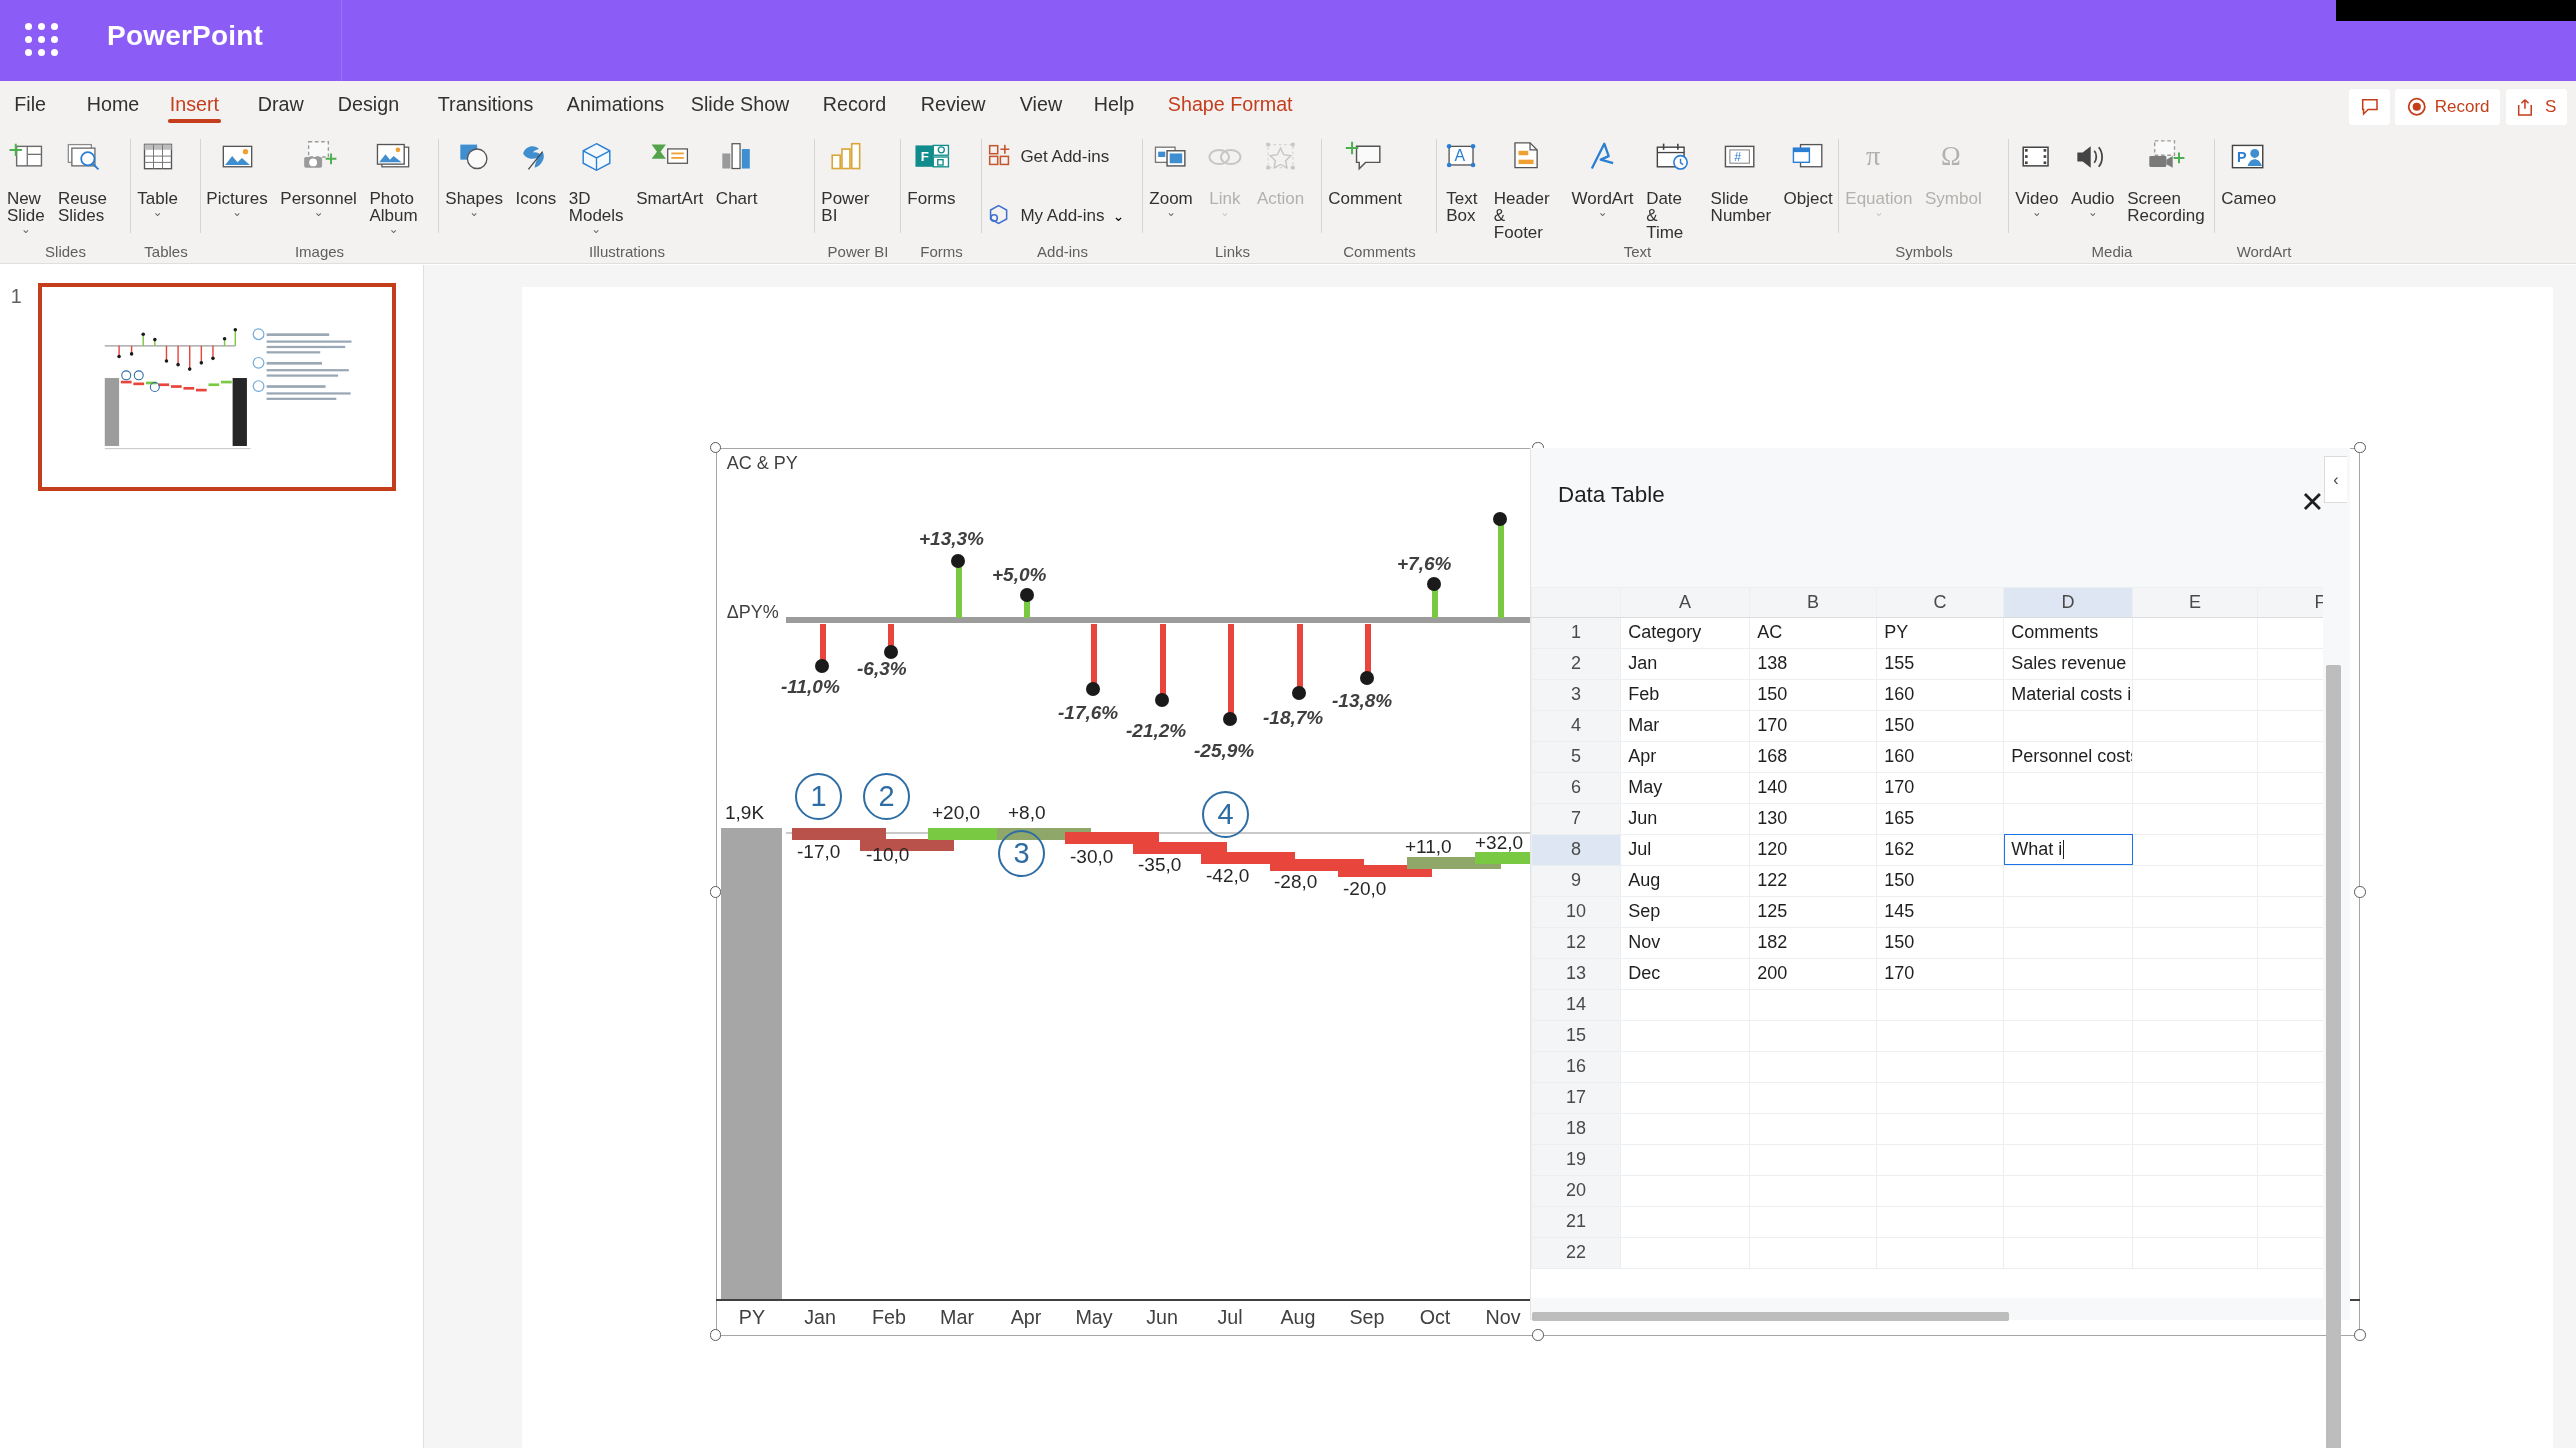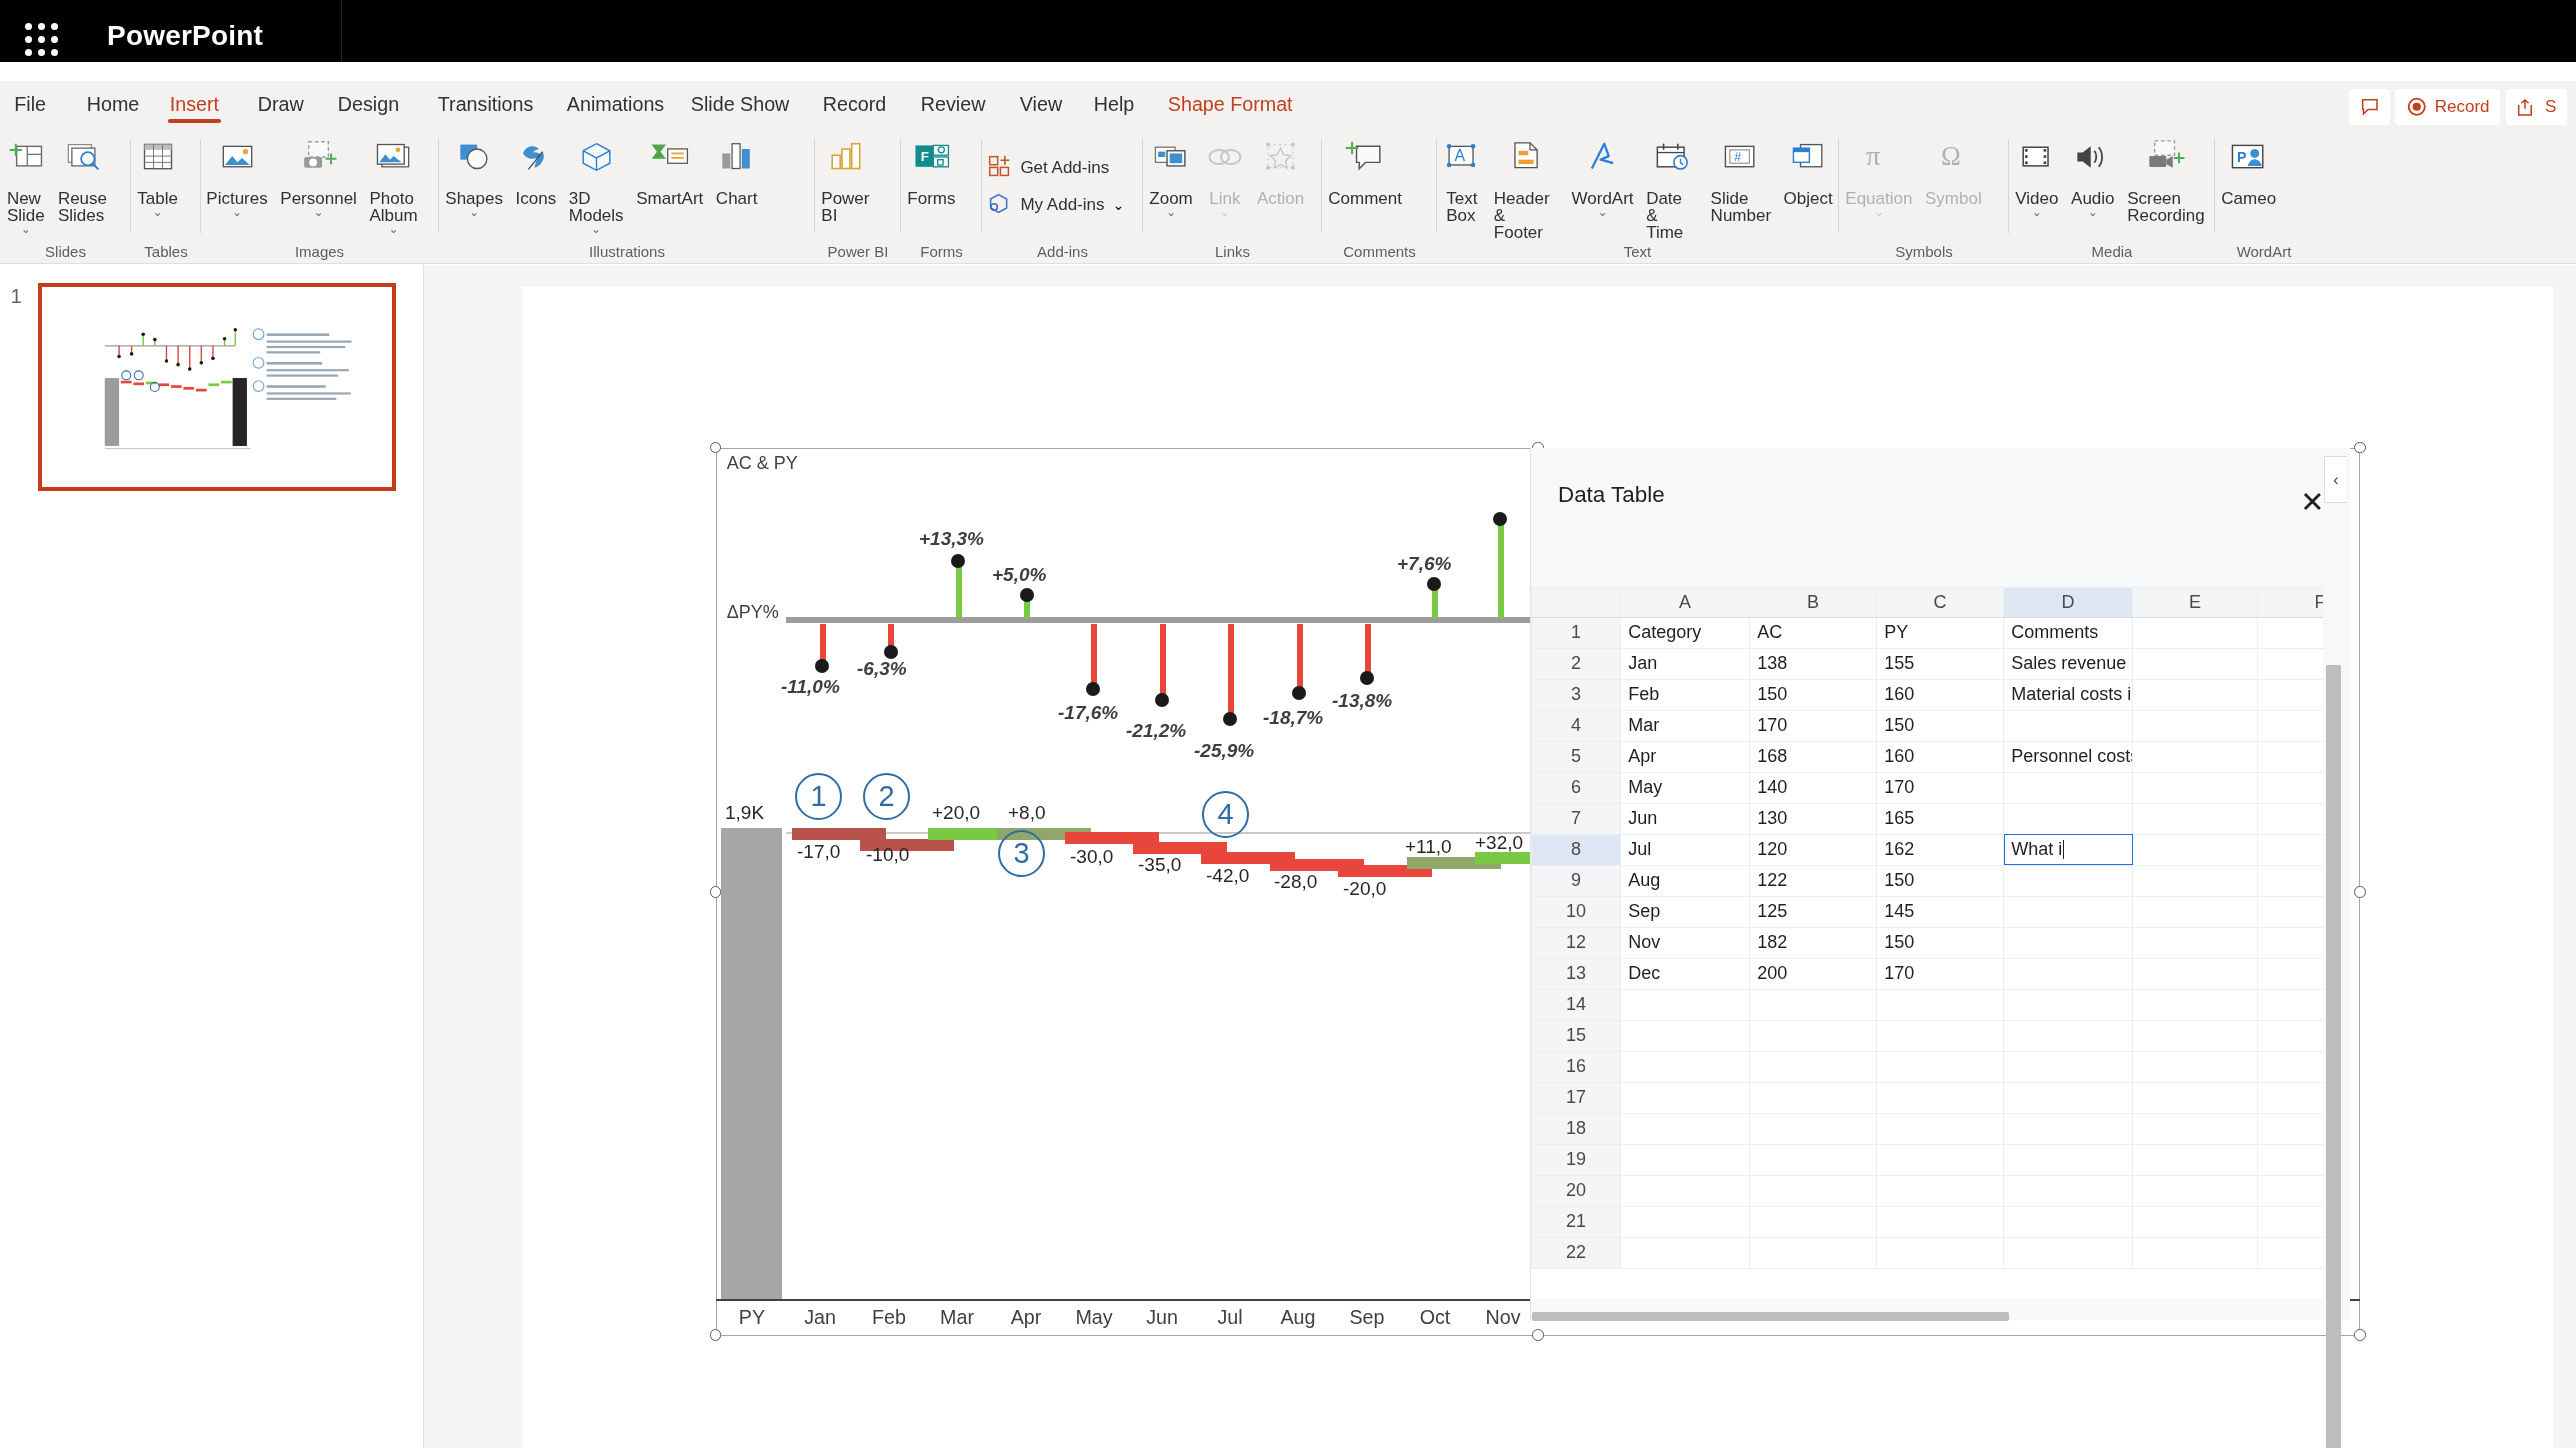--- a/index.html
+++ b/index.html
@@ -5,22 +5,22 @@
   * { box-sizing: border-box; margin: 0; padding: 0; }
   html, body {
     width: 2576px; height: 1449px;
     font-family: "Liberation Sans", sans-serif;
     background: #ffffff;
     overflow: hidden;
   }
 
   
   #titlebar {
-    position: absolute; left: 0; top: 0; width: 2576px; height: 62px;
-    background: #000000;
+    position: absolute; left: 0; top: 0; width: 2576px; height: 81px;
+    background: #8b5cf6;
     text-decoration: underline;
   }
   #titlebar-black-right {
     position: absolute; right: 0; top: 0; width: 240px; height: 20.6px;
     background: #000000;
   }
   #waffle {
     position: absolute; left: 25px; top: 23px;
     width: 34px; height: 34px;
     display: grid; grid-template-columns: repeat(3, 1fr); grid-template-rows: repeat(3, 1fr);
@@ -500,21 +500,21 @@
               <rect x="30" y="23" width="6" height="6" fill="none" stroke="#118c8c" stroke-width="1.5"></rect>
             </svg>
           </span>
           <span class="lbl">Forms</span>
         </div>
       </div>
       <div class="glabel">Forms</div>
       <div class="gsep"></div>
     </div>
     <div class="rgroup" style="left: 982px; width: 161px;">
-      <div class="gitems" style="flex-direction: column; justify-content: center; padding-top: 10.7px;">
+      <div class="gitems" style="flex-direction: column; justify-content: space-between; padding-top: 10.7px;">
         <div class="rbtn-h">
           <span class="ico"><svg width="25" height="25" viewBox="0 0 28 28">
               <rect x="3" y="3" width="9" height="9" fill="none" stroke="#c4552c" stroke-width="1.7"></rect>
               <rect x="3" y="15" width="9" height="9" fill="none" stroke="#c4552c" stroke-width="1.7"></rect>
               <rect x="15" y="15" width="9" height="9" fill="none" stroke="#c4552c" stroke-width="1.7"></rect>
               <path d="M15 7h10M20 2v10" stroke="#c4552c" stroke-width="1.8"></path>
             </svg></span>
           <span class="lbl">Get Add-ins</span>
         </div>
         <div class="rbtn-h">

